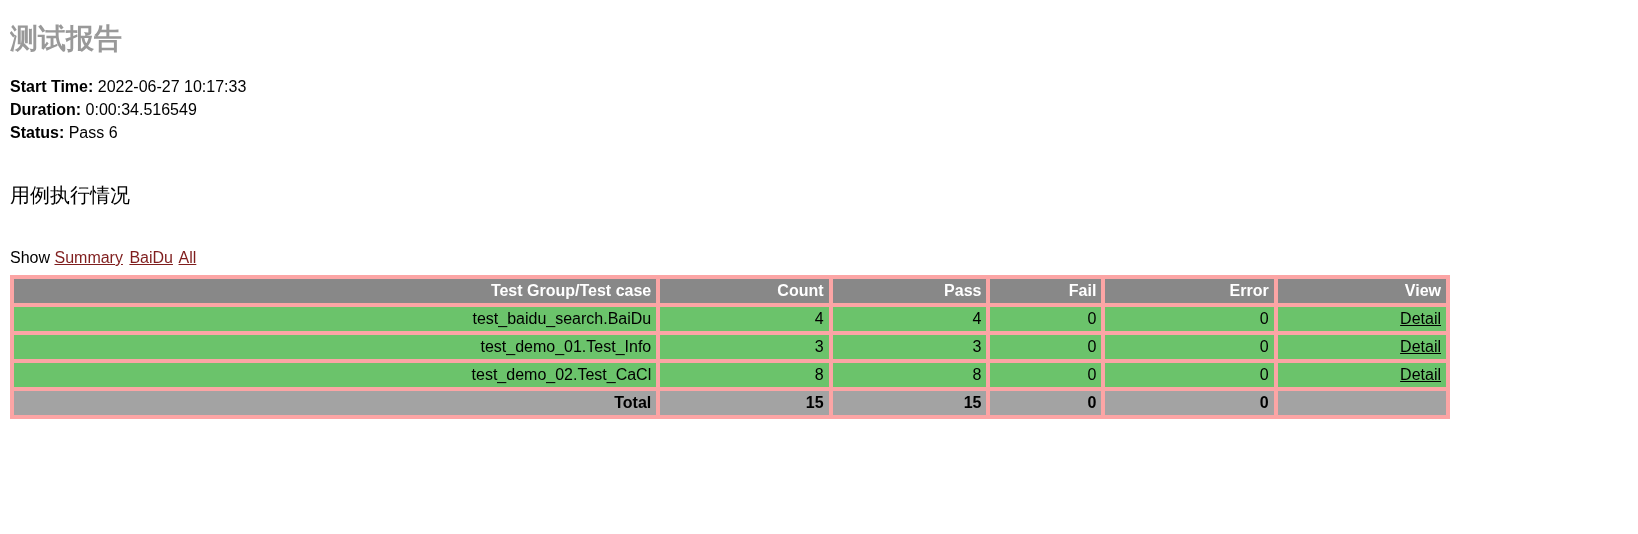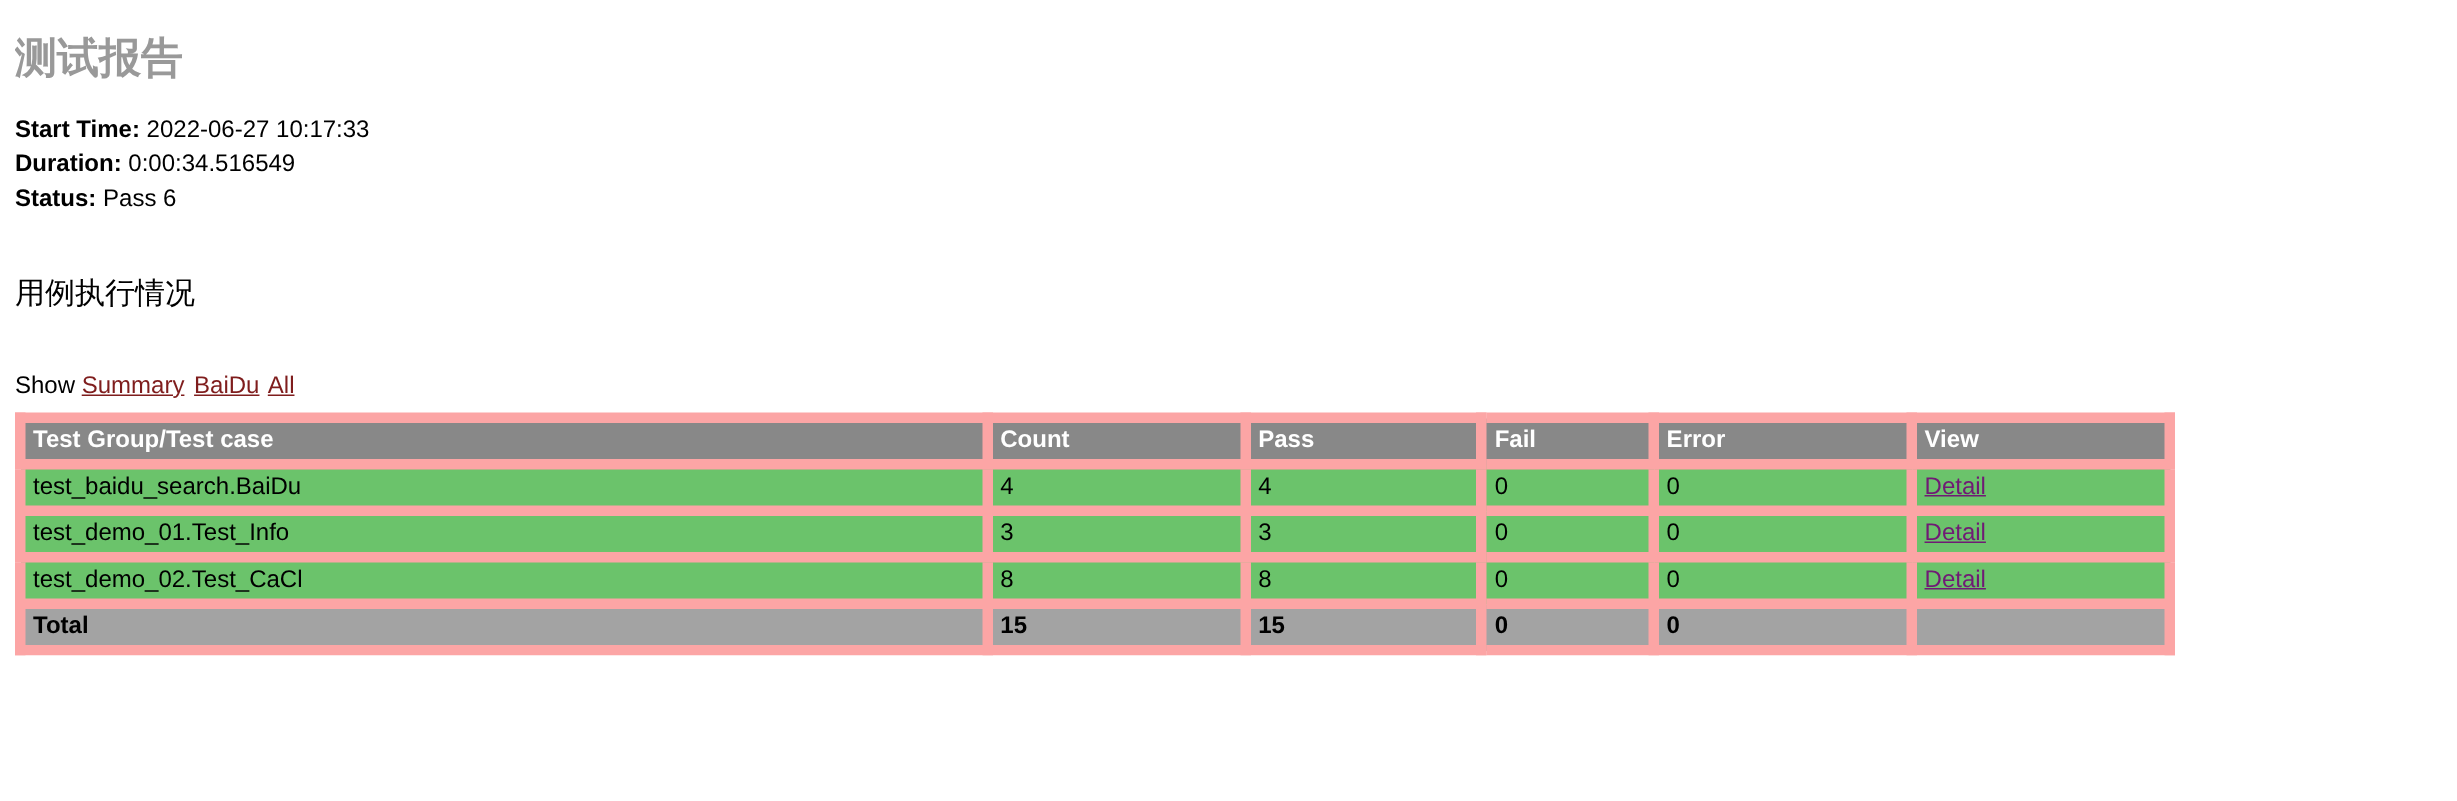--- a/index.html
+++ b/index.html
@@ -35,38 +35,38 @@
       color: #7f1d1d;
       text-decoration: underline;
       margin-right: 2px;
     }
     table {
       border-collapse: collapse;
       width: 89%;
       font-size: 16px;
     }
     th, td {
-      border: 7px solid #fca5a5;
+      border: 4px solid #fca5a5;
       padding: 3px 5px;
-      text-align: left;
+      text-align: right;
     }
     th {
       background-color: #888888;
       color: #ffffff;
       font-weight: bold;
     }
     tr.pass-row td {
       background-color: #6bc36b;
     }
     tr.total-row td {
       font-weight: bold;
       background: #a3a3a3;
     }
     a.detail-link {
-      color: #701a75;
+      color: #000000;
     }
     .col-name { width: 45%; }
     .col-count { width: 12%; }
     .col-pass { width: 11%; }
     .col-fail { width: 8%; }
     .col-error { width: 12%; }
     .col-view { width: 12%; }
   </style>
 </head>
 <body>

